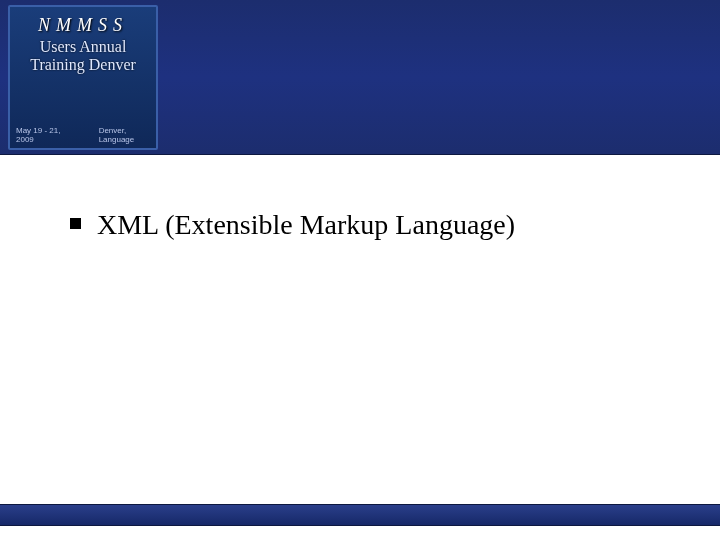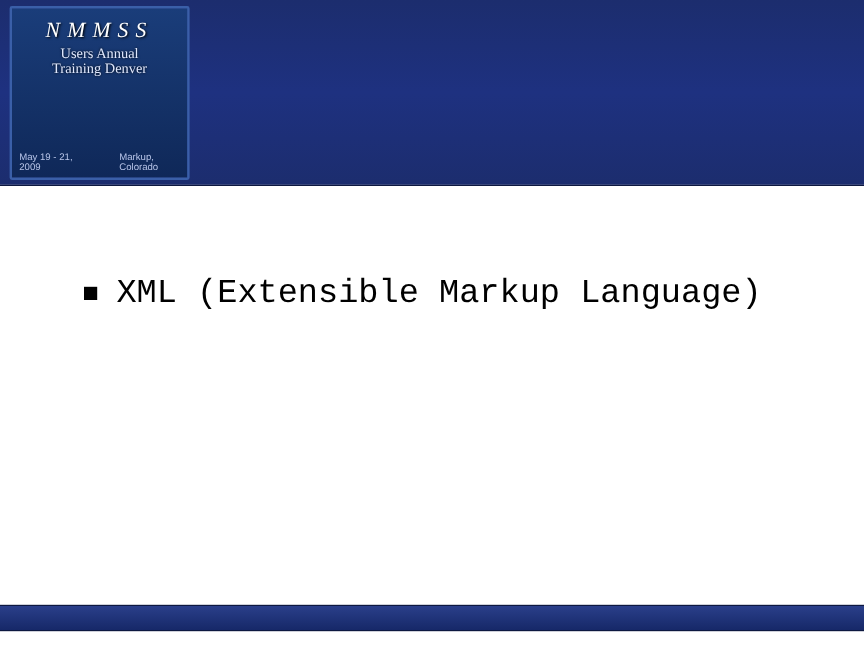--- a/index.html
+++ b/index.html
@@ -45,21 +45,21 @@
     margin-bottom: 2px;
   }
   .logo-year {
     font-size: 30px;
     font-weight: normal;
     letter-spacing: 2px;
     text-shadow: 1px 1px 2px #000;
     margin-bottom: 6px;
   }
   .logo-sub {
-    font-size: 12px;
+    font-size: 16px;
     line-height: 1.15;
     text-align: center;
     color: #dfe8ff;
     text-shadow: 0 0 2px #000;
   }
   .logo-footer {
     position: absolute;
     bottom: 4px;
     left: 6px;
     right: 6px;
@@ -77,22 +77,21 @@
     justify-content: center;
     padding: 0 20px 0 10px;
   }
   .slide-title {
     color: #ffffff;
     font-size: 32px;
     font-weight: normal;
     font-family: "Times New Roman", Times, serif;
   }
   .body-area {
-    padding: 73px 50px 0 70px;
-    font-family: Liberation Mono, monospace;
+    padding: 52px 50px 0 70px;
   }
   .bullet-item {
     display: flex;
     align-items: flex-start;
     margin-bottom: 48px;
   }
   .bullet-marker {
     width: 11px;
     height: 11px;
     background: #000;
@@ -122,21 +121,21 @@
 
 <div class="header">
   <div class="logo-area">
     <div class="logo-acronym">NMMSS</div>
     <div class="logo-sub">
       <span>Users Annual</span><br>
       <span>Training Denver</span>
     </div>
     <div class="logo-footer">
       <span>May 19 - 21, 2009</span>
-      <span>Markup, Colorado</span>
+      <span>Denver, Language</span>
     </div>
   </div>
 </div>
 
 <div class="body-area">
   <div class="bullet-item">
     <div class="bullet-marker"></div>
     <div class="bullet-text">XML (Extensible Markup Language)</div>
   </div>
 </div>

